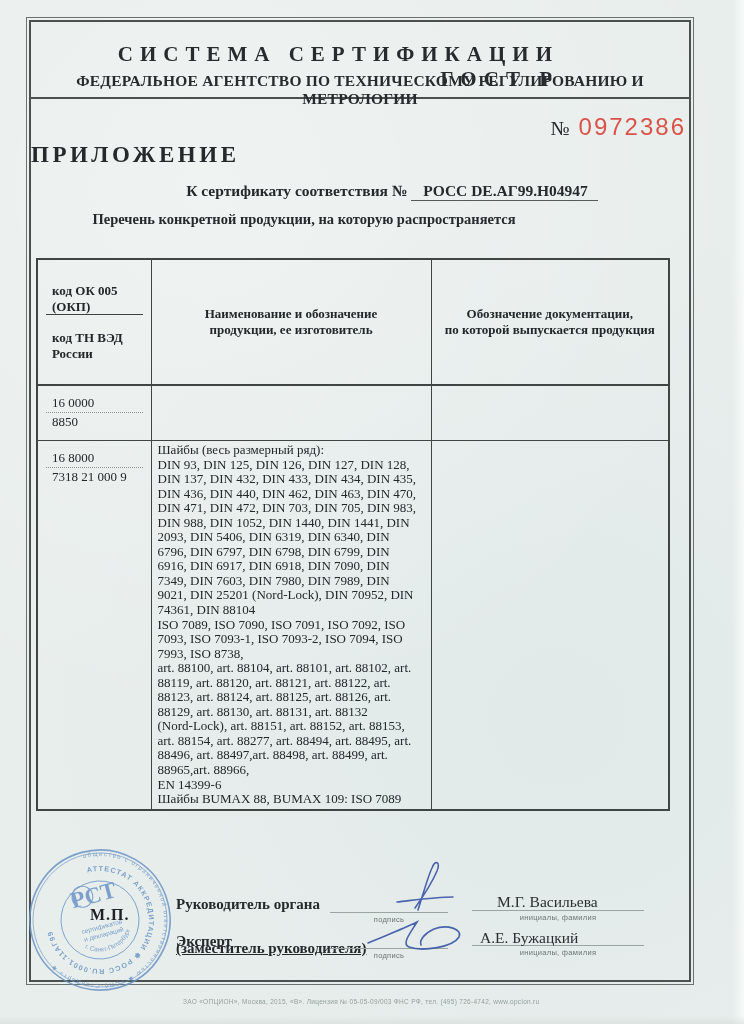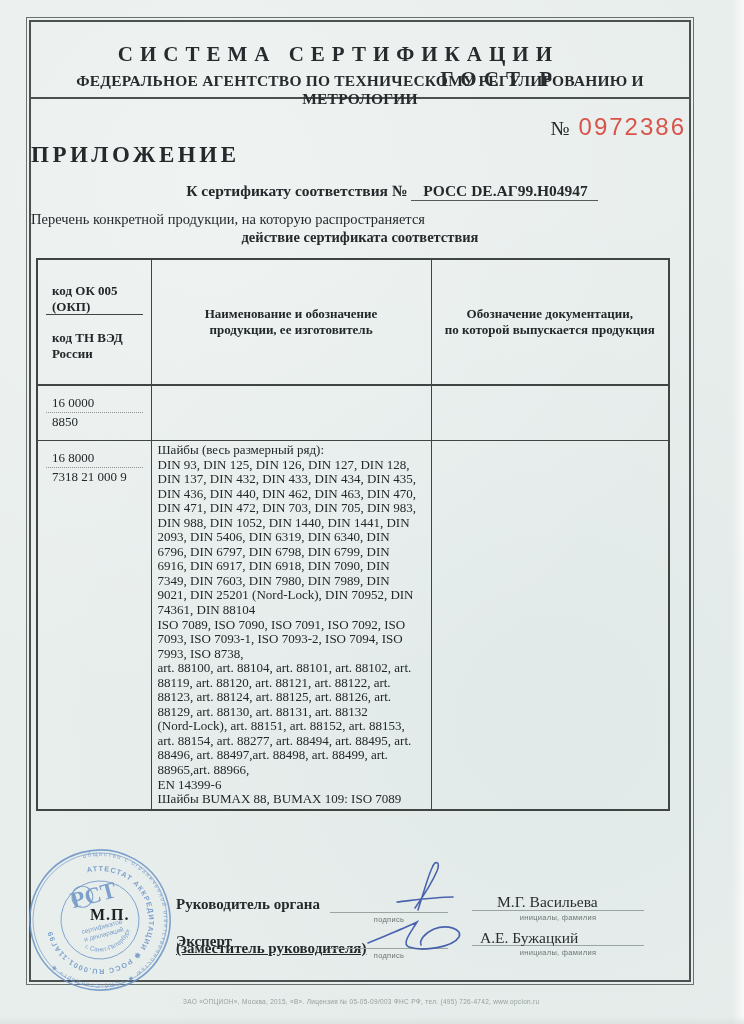--- a/index.html
+++ b/index.html
@@ -31,22 +31,22 @@
   .serial{position:absolute;top:113px;right:58px;white-space:nowrap;}
   .serial .pfx{font-size:20px;color:#25292c;margin-right:9px;font-family:"Liberation Serif",serif;}
   .serial .digits{font-size:24px;letter-spacing:2px;color:#d9534a;
                   font-family:Liberation Sans, sans-serif;}
 
   .doc-title{position:absolute;left:31px;top:142px;width:658px;text-align:left;
              font-size:23px;font-weight:bold;letter-spacing:3.5px;color:#25292c;}
   .subtitle{position:absolute;left:31px;top:182px;width:658px;text-align:center;
             font-size:15.5px;font-weight:bold;color:#25292c;padding-left:32px;}
   .subtitle .cert-no{border-bottom:1px solid #555b59;padding:0 10px 1px 12px;font-weight:bold;}
-  .purpose1{position:absolute;left:31px;top:211px;width:546px;
-            font-size:14.5px;font-weight:normal;color:#25292c;}
+  .purpose1{position:absolute;left:31px;top:211px;width:546px;text-align:center;
+            font-size:14.5px;font-weight:bold;color:#25292c;}
   .purpose2{position:absolute;left:31px;top:229px;width:658px;text-align:center;
             font-size:14.5px;font-weight:bold;color:#25292c;}
 
   
   .cert-table{position:absolute;left:36px;top:258px;width:632px;
               border-collapse:collapse;table-layout:fixed;
               border:2px solid #3f4543;}
   .cert-table td{border:1px solid #3f4543;vertical-align:top;padding:8px;
                  font-size:13px;color:#22272a;}
   .cert-table tr.thead td{height:60px;font-weight:bold;text-align:center;
@@ -106,21 +106,20 @@
   </div>
 
   <div class="doc-title">ПРИЛОЖЕНИЕ</div>
 
   <div class="subtitle">
     <span>К сертификату соответствия №</span>
     <span class="cert-no">РОСС DE.АГ99.Н04947</span>
   </div>
 
   <div class="purpose1">Перечень конкретной продукции,  на которую распространяется</div>
-  <div class="purpose2">действие сертификата соответствия</div>
 
   <table class="cert-table">
     <colgroup>
         <col style="width:114px">
         <col style="width:280px">
         <col style="width:238px">
       </colgroup>
     <tbody>
         <tr class="thead">
       <td class="c1h">

